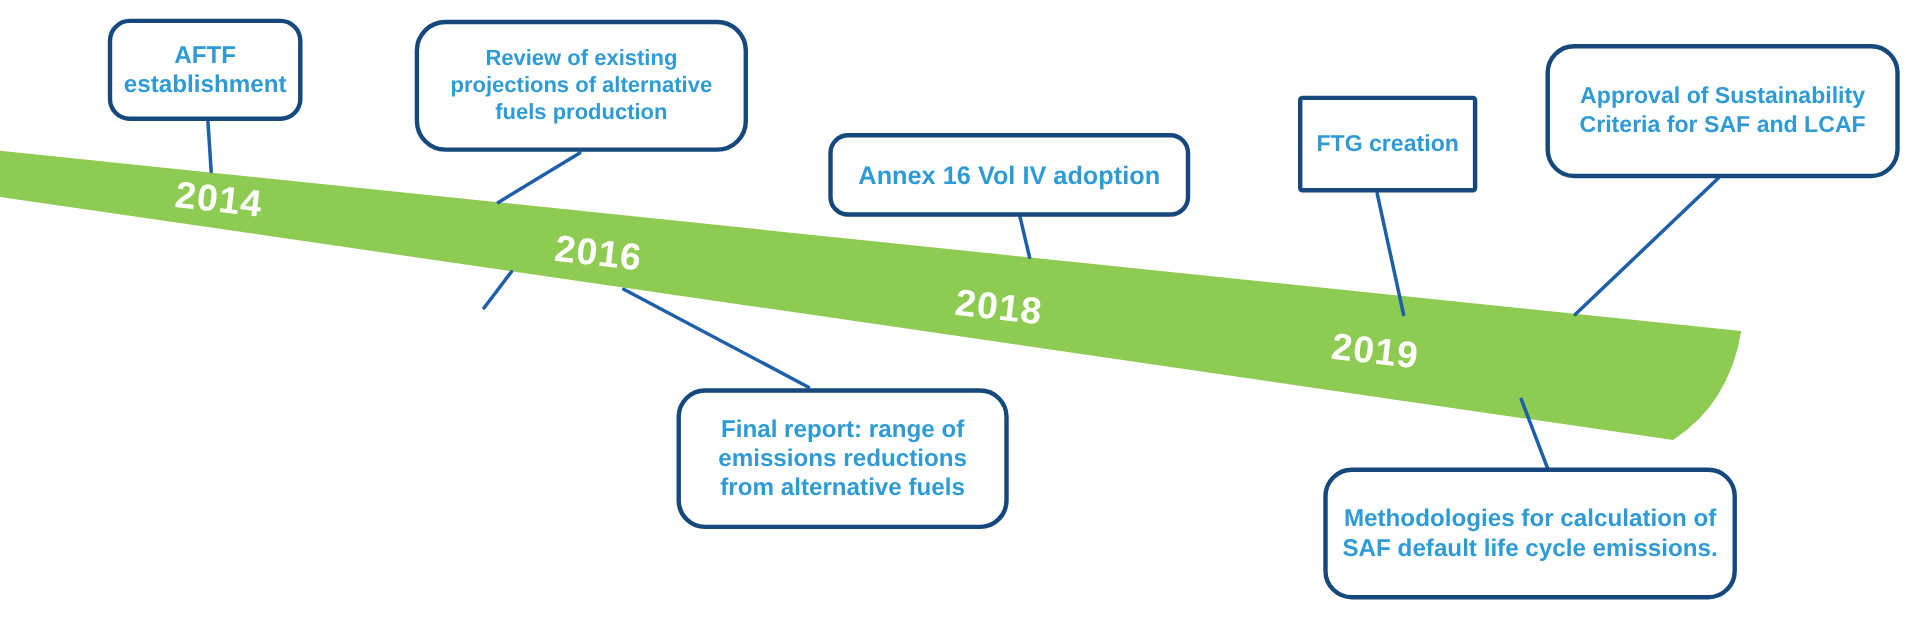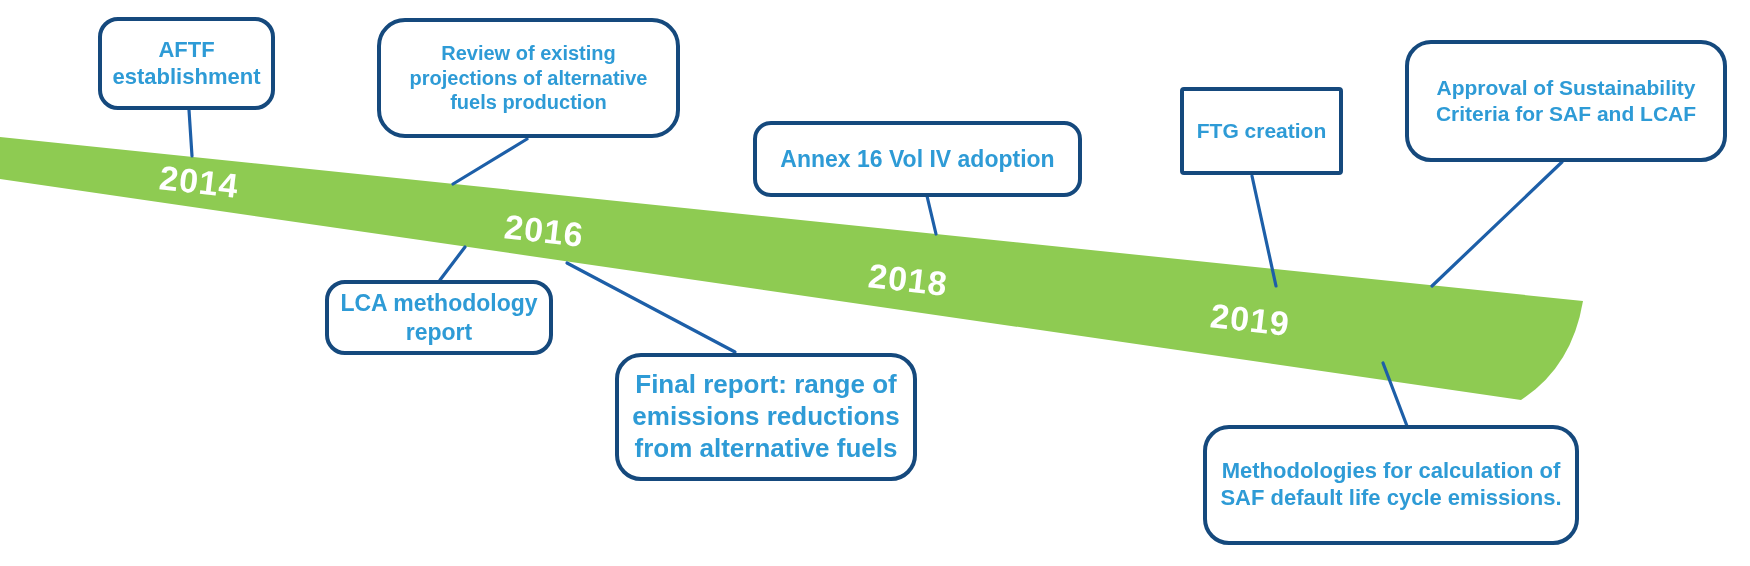--- a/index.html
+++ b/index.html
@@ -65,29 +65,26 @@
   <div class="year" style="left:1250px;top:320px;">2019</div>
 
   <div class="event-box" style="left:98px;top:17px;width:177px;height:93px;border-radius:20px;font-size:22px;">
     <span>AFTF establishment</span>
   </div>
 
   <div class="event-box" style="left:377px;top:18px;width:303px;height:120px;border-radius:28px;font-size:20px;">
     <span>Review of existing projections of alternative fuels production</span>
   </div>
 
-  <div class="event-box" style="left:325px;top:280px;width:228px;height:75px;border-radius:20px;font-size:23px;">
-    <span>LCA methodology report</span>
-  </div>
 
   <div class="event-box" style="left:753px;top:97px;width:329px;height:76px;border-radius:18px;font-size:23px;white-space:nowrap;margin-top:24px;">
     <span>Annex 16 Vol IV adoption</span>
   </div>
 
-  <div class="event-box" style="left:615px;top:353px;width:302px;height:128px;border-radius:26px;font-size:26px;">
+  <div class="event-box" style="left:615px;top:353px;width:302px;height:128px;border-radius:26px;font-size:22px;">
     <span>Final report: range of emissions reductions from alternative fuels</span>
   </div>
 
   <div class="event-box" style="left:1180px;top:87px;width:163px;height:88px;border-radius:4px;font-size:21px;white-space:nowrap;">
     <span>FTG creation</span>
   </div>
 
   <div class="event-box" style="left:1405px;top:40px;width:322px;height:122px;border-radius:26px;font-size:21px;">
     <span>Approval of Sustainability Criteria for SAF and LCAF</span>
   </div>

